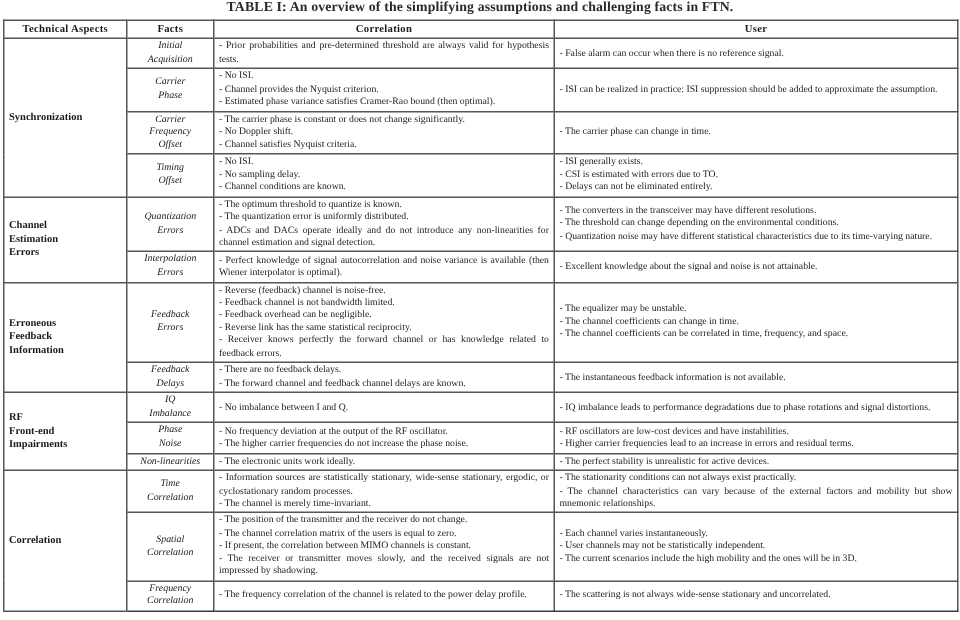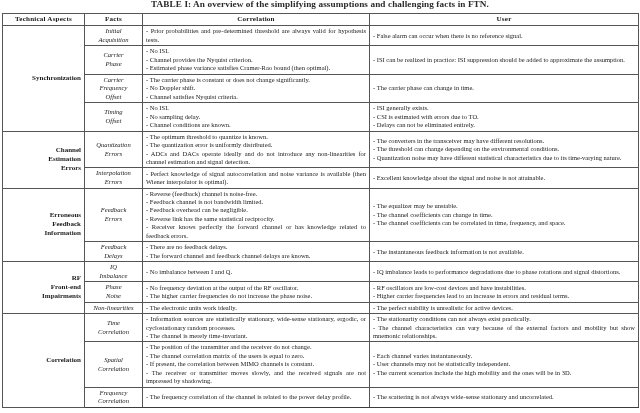--- a/index.html
+++ b/index.html
@@ -50,21 +50,21 @@
     line-height: 1.30;
   }
   thead th {
     text-align: center;
     font-weight: bold;
     font-size: 7.1px;
     padding: 2px 2px;
     letter-spacing: 0.2px;
   }
   td.aspect {
-    text-align: right;
+    text-align: left;
     font-weight: bold;
     font-size: 7.0px;
     line-height: 1.35;
     vertical-align: middle;
   }
   td.issue {
     text-align: center;
     font-style: italic;
     font-size: 6.6px;
     line-height: 1.35;

